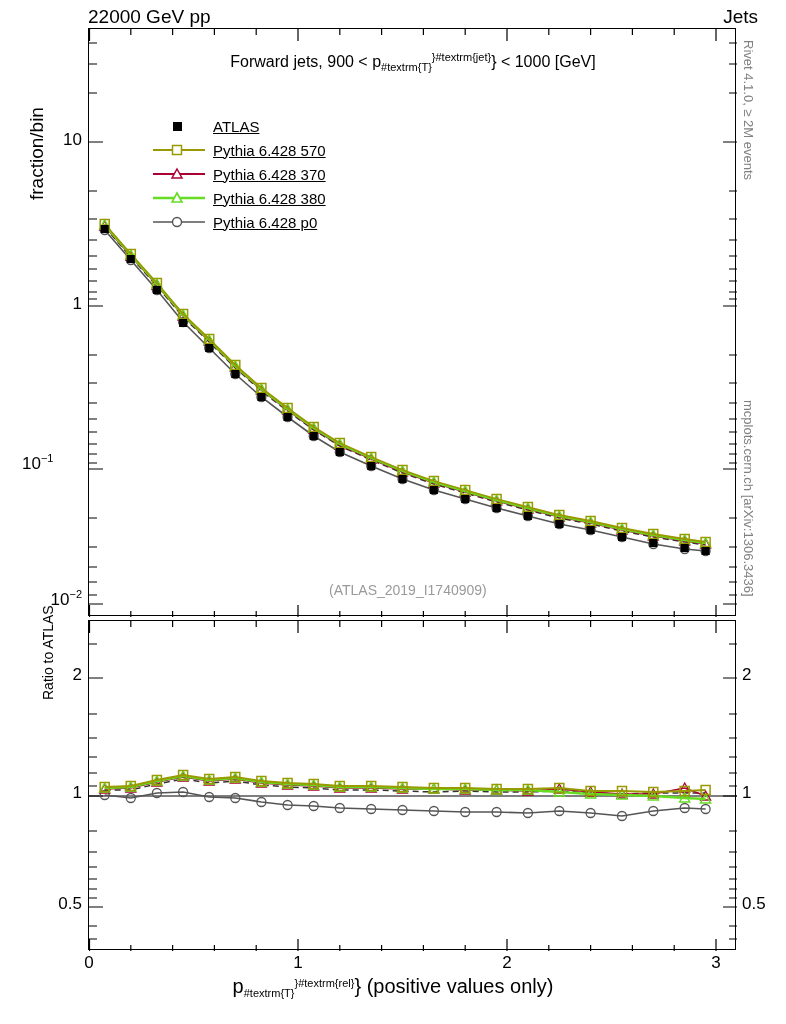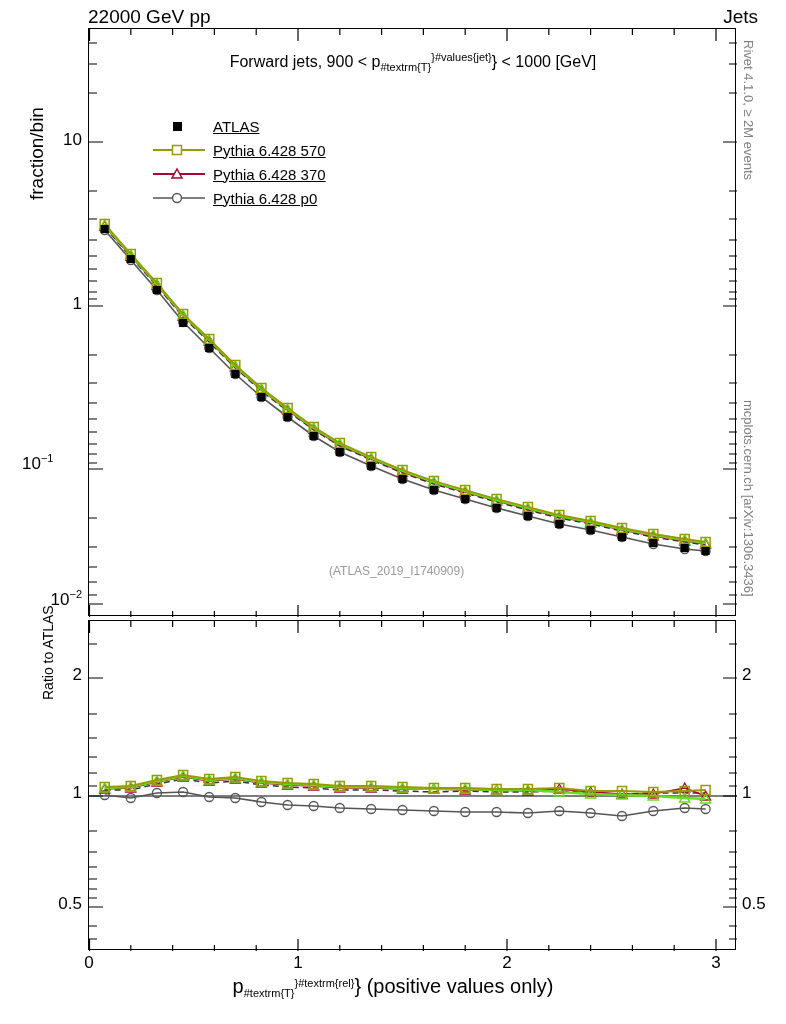--- a/index.html
+++ b/index.html
@@ -292,21 +292,21 @@
         <rect x="466.3" y="491" width="8" height="8"></rect>
           <rect x="497.6" y="497" width="8" height="8"></rect>
         <rect x="529" y="504" width="8" height="8"></rect>
           <rect x="560.3" y="510" width="8" height="8"></rect>
         <rect x="591.7" y="515" width="8" height="8"></rect>
           <rect x="612.6" y="518" width="8" height="8"></rect>
       </g>
     </svg>
 
     <div class="abs" id="chart-title-holder" style="left:0; top:22px; width:648px; text-align:center;">
-      <span>Forward jets, 900 &lt; p</span><span class="sub">#textrm{T}</span><span class="sup">}</span><span class="sup">#values{jet}</span><span>}</span><span> &lt; 1000 [GeV]</span>
+      <span>Forward jets, 900 &lt; p</span><span class="sub">#textrm{T}</span><span class="sup">}</span><span class="sup">#textrm{jet}</span><span>}</span><span> &lt; 1000 [GeV]</span>
     </div>
 
     <div id="legend" class="abs" style="left:62px; top:85px;">
       <div class="leg-row">
         <span class="leg-key">
           <svg width="56" height="24">
               <rect x="22" y="8" width="9" height="9" fill="#000000"></rect>
             </svg>
         </span>
         <span class="leg-label">ATLAS</span>
@@ -325,29 +325,38 @@
           <svg width="56" height="24">
               <line x1="2" y1="12" x2="54" y2="12" stroke="#aa0033" stroke-width="1.8"></line>
               <polygon points="26,7 31,16 21,16" fill="#fff" stroke="#aa0033" stroke-width="1.5"></polygon>
             </svg>
         </span>
         <span class="leg-label">Pythia 6.428 370</span>
       </div>
       <div class="leg-row">
         <span class="leg-key">
           <svg width="56" height="24">
+              <line x1="2" y1="12" x2="54" y2="12" stroke="#66dd22" stroke-width="2.4"></line>
+              <polygon points="26,7 31,16 21,16" fill="#fff" stroke="#66dd22" stroke-width="1.6"></polygon>
+            </svg>
+        </span>
+        <span class="leg-label">Pythia 6.428 380</span>
+      </div>
+      <div class="leg-row">
+        <span class="leg-key">
+          <svg width="56" height="24">
               <line x1="2" y1="12" x2="54" y2="12" stroke="#555555" stroke-width="1.6"></line>
               <circle cx="26" cy="12" r="4.5" fill="#fff" stroke="#555555" stroke-width="1.4"></circle>
             </svg>
         </span>
         <span class="leg-label">Pythia 6.428 p0</span>
       </div>
     </div>
 
-    <div class="abs" style="left:240px; top:535px; font-size:12px; color:#9a9a9a;">(ATLAS_2019_I1740909)</div>
+    <div class="abs" style="left:240px; top:553px; font-size:14px; color:#9a9a9a;">(ATLAS_2019_I1740909)</div>
   </div>
 
   <div class="abs tlab" style="left:42px; top:130px; width:40px; text-align:right;">10</div>
   <div class="abs tlab" style="left:42px; top:294px; width:40px; text-align:right;">1</div>
   <div class="abs tlab" style="left:22px; top:452px; width:60px; text-align:left;">10<span style="font-size:11px; vertical-align:0.6em;">−1</span></div>
   <div class="abs tlab" style="left:22px; top:588px; width:60px; text-align:right;">10<span style="font-size:11px; vertical-align:0.6em;">−2</span></div>
 
   <div id="ratio-frame" class="abs">
     <svg class="plot-inner" width="648" height="330" viewBox="0 0 648 330">
 

